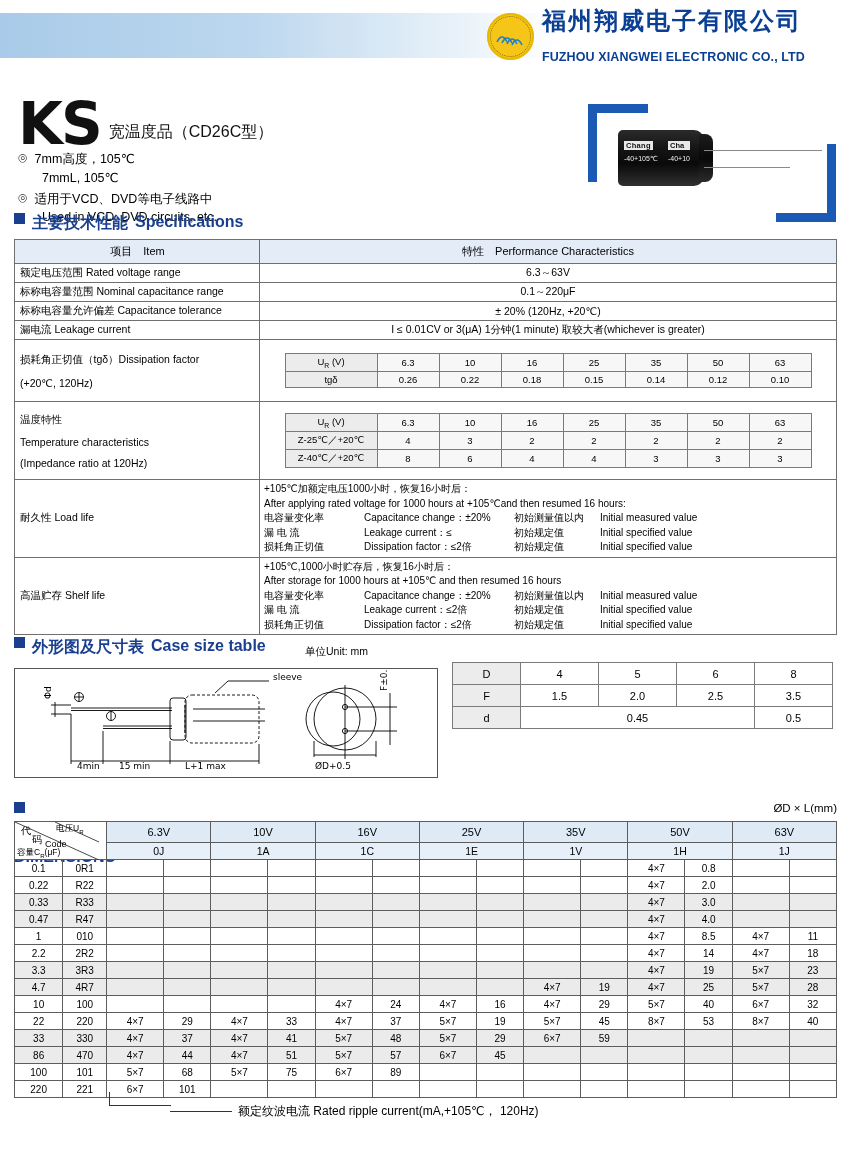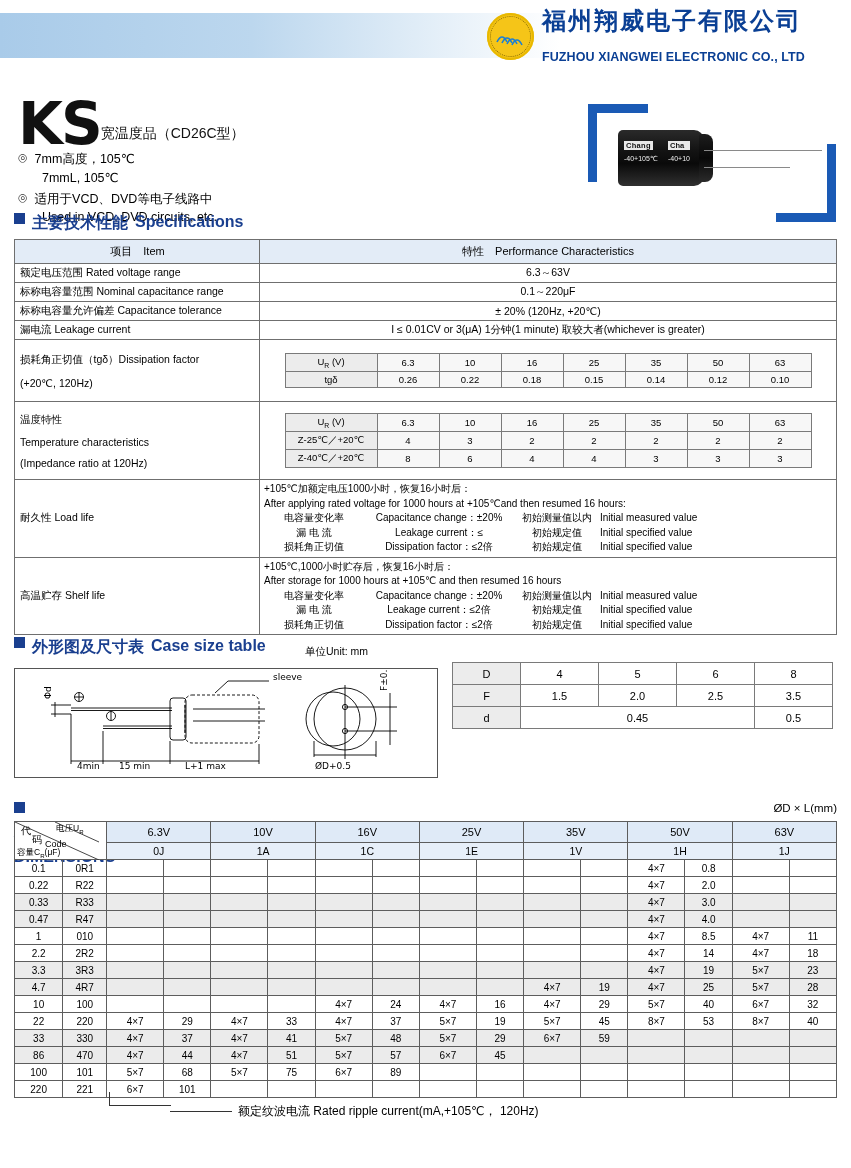--- a/index.html
+++ b/index.html
@@ -44,21 +44,21 @@
     font-size:12.5px;font-weight:700;color:#0a3f94;letter-spacing:0.1px;
     white-space:nowrap;margin-top:18px;
   }
 
   
   .title-row{position:absolute;left:18px;top:100px;display:flex;align-items:flex-end;}
   .ks{
     font-family:"DejaVu Sans","Liberation Sans",sans-serif;
     font-size:58px;font-weight:800;line-height:0.85;letter-spacing:-2px;color:#111;
   }
-  .ks-sub{font-size:14px;padding-bottom:6px;color:#111;white-space:nowrap;}
+  .ks-sub{font-size:16px;margin-left:8px;padding-bottom:6px;color:#111;white-space:nowrap;}
   .bullets{position:absolute;left:18px;top:150px;font-size:12.5px;line-height:1.5;}
   .bl{display:flex;gap:7px;align-items:flex-start;}
   .bl .mk{color:#333;font-size:11px;line-height:1.45;}
   .bl .tx{white-space:nowrap;}
   .bl2{margin-left:24px;white-space:nowrap;}
 
   
   .photo-box{position:absolute;left:588px;top:104px;width:250px;height:118px;}
   .br-tl,.br-br{position:absolute;background:#1a5ab5;}
   .br-tl{left:0;top:0;width:60px;height:9px;}
@@ -104,21 +104,21 @@
   .spec .itm{width:245px;padding-left:5px;white-space:nowrap;}
   .spec .val{text-align:center;}
   .spec .tall{height:62px;}
 
   .subt{border-collapse:collapse;margin:3px auto;}
   .subt td{border:1px solid #7a7a7a;text-align:center;font-size:9.5px;padding:2px 0;}
   .subt td.lbl{background:#ececec;width:92px;}
   .subt td.c{width:62px;background:#f7f7f7;}
 
   .blk{line-height:1.45;font-size:10px;padding:4px 6px;}
-  .blk .r{display:flex;text-align:center;}
+  .blk .r{display:flex;}
   .blk .c1{width:100px;}
   .blk .c2{width:150px;}
 
   
   .drawing-box{
     position:absolute;left:14px;top:668px;width:424px;height:110px;
     border:1px solid #555;background:#fff;
   }
   .dim-unit{position:absolute;left:305px;top:645px;font-size:10.5px;}
   .dtab{position:absolute;left:452px;top:662px;font-size:11px;}

